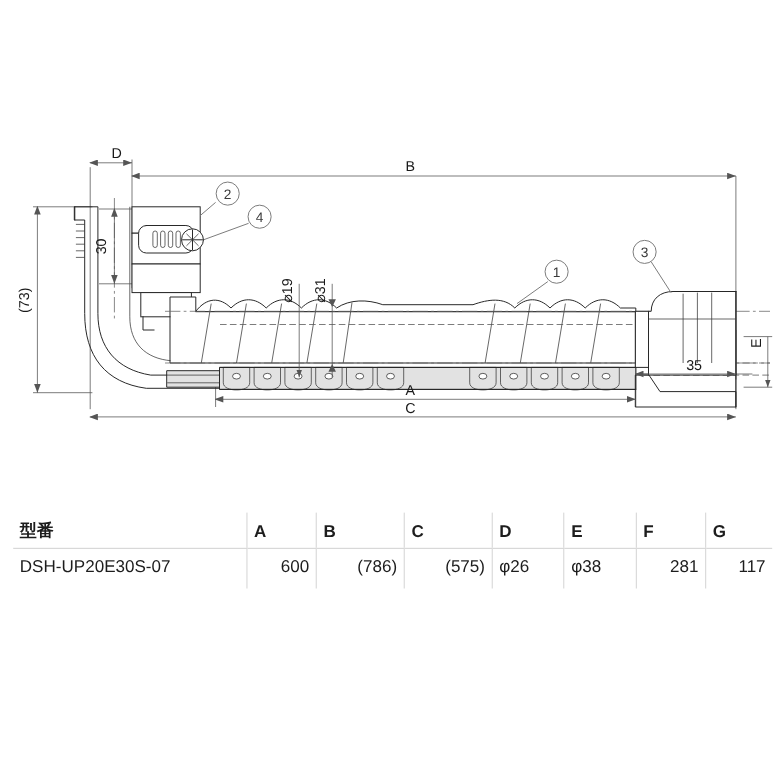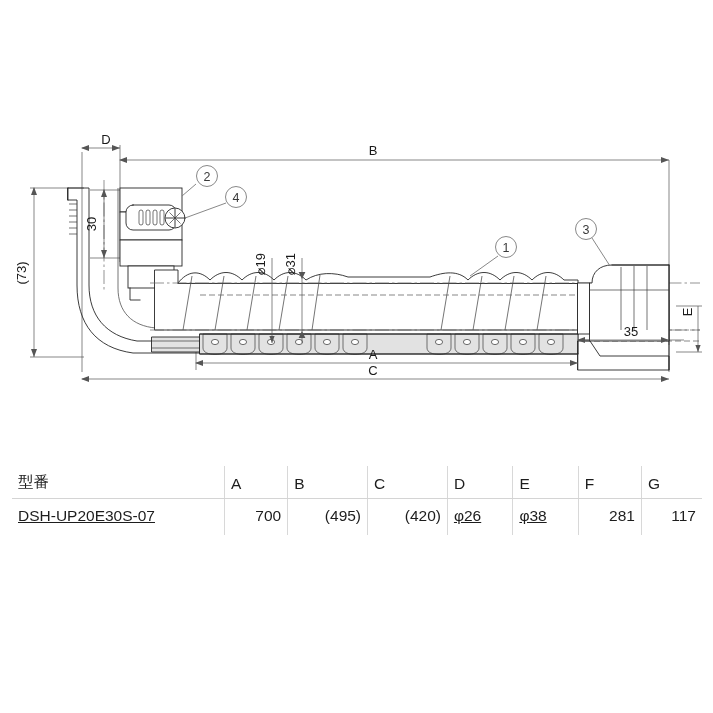--- a/index.html
+++ b/index.html
@@ -105,22 +105,22 @@
   #spec-table thead th.sep,
   #spec-table tbody td.sep {
     border-left: 1px solid #d8d8d8;
   }
   #spec-table tbody td {
     height: 28px;
     vertical-align: middle;
   }
   #spec-table .col-model { width: 200px; text-align: left; }
   #spec-table td.num { text-align: right; }
-  #spec-table td.txt { text-align: left; text-decoration: underline; }
-  #spec-table th.colhead { text-align: left; }
+  #spec-table td.txt { text-align: left; }
+  #spec-table th.colhead { text-align: left; font-weight: bold; }
 </style>
 </head>
 <body>
 
 <div id="drawing-root">
 <svg class="dwg" viewBox="0 0 713 713" xmlns="http://www.w3.org/2000/svg">
   <defs>
 
     <pattern id="hatch45" width="5" height="5" patternUnits="userSpaceOnUse" patternTransform="rotate(45)">
       <rect width="5" height="5" fill="#ffffff"></rect>
@@ -411,22 +411,22 @@
       <th class="sep colhead">C</th>
       <th class="sep colhead">D</th>
       <th class="sep colhead">E</th>
       <th class="sep colhead">F</th>
       <th class="sep colhead">G</th>
     </tr>
   </thead>
   <tbody>
     <tr>
       <td class="col-model txt">DSH-UP20E30S-07</td>
-      <td class="sep num">700</td>
-      <td class="sep num">(495)</td>
-      <td class="sep num">(420)</td>
+      <td class="sep num">600</td>
+      <td class="sep num">(786)</td>
+      <td class="sep num">(575)</td>
       <td class="sep txt">φ26</td>
       <td class="sep txt">φ38</td>
       <td class="sep num">281</td>
       <td class="sep num">117</td>
     </tr>
   </tbody>
 </table>
 
 </body></html>

